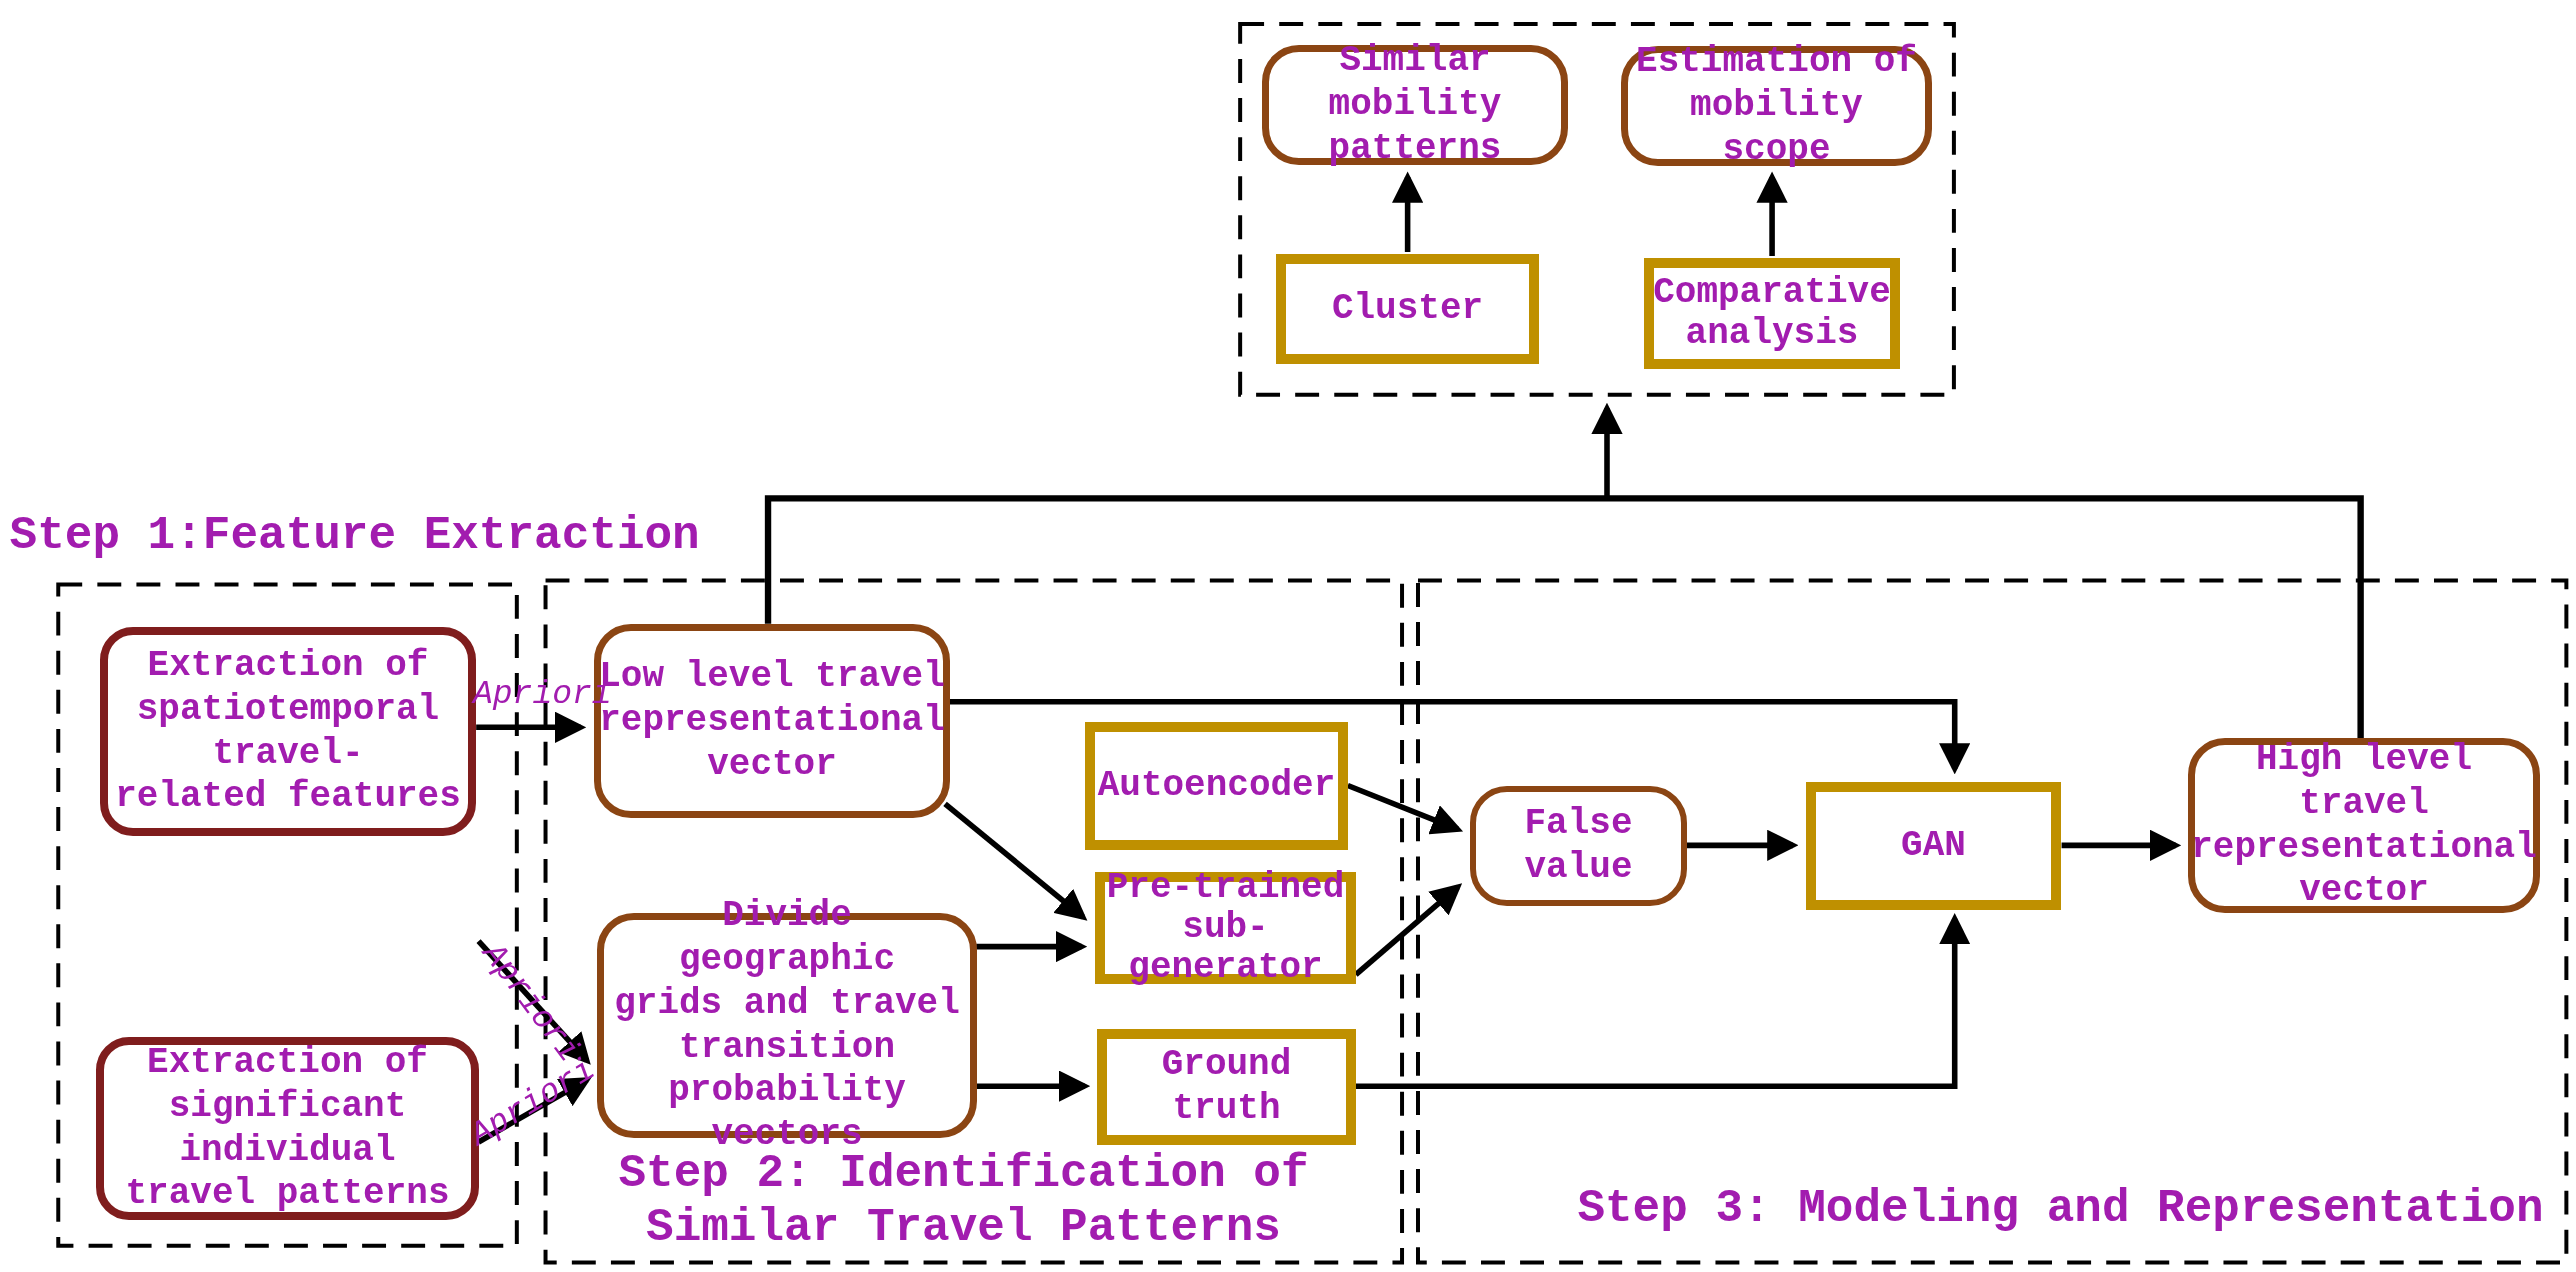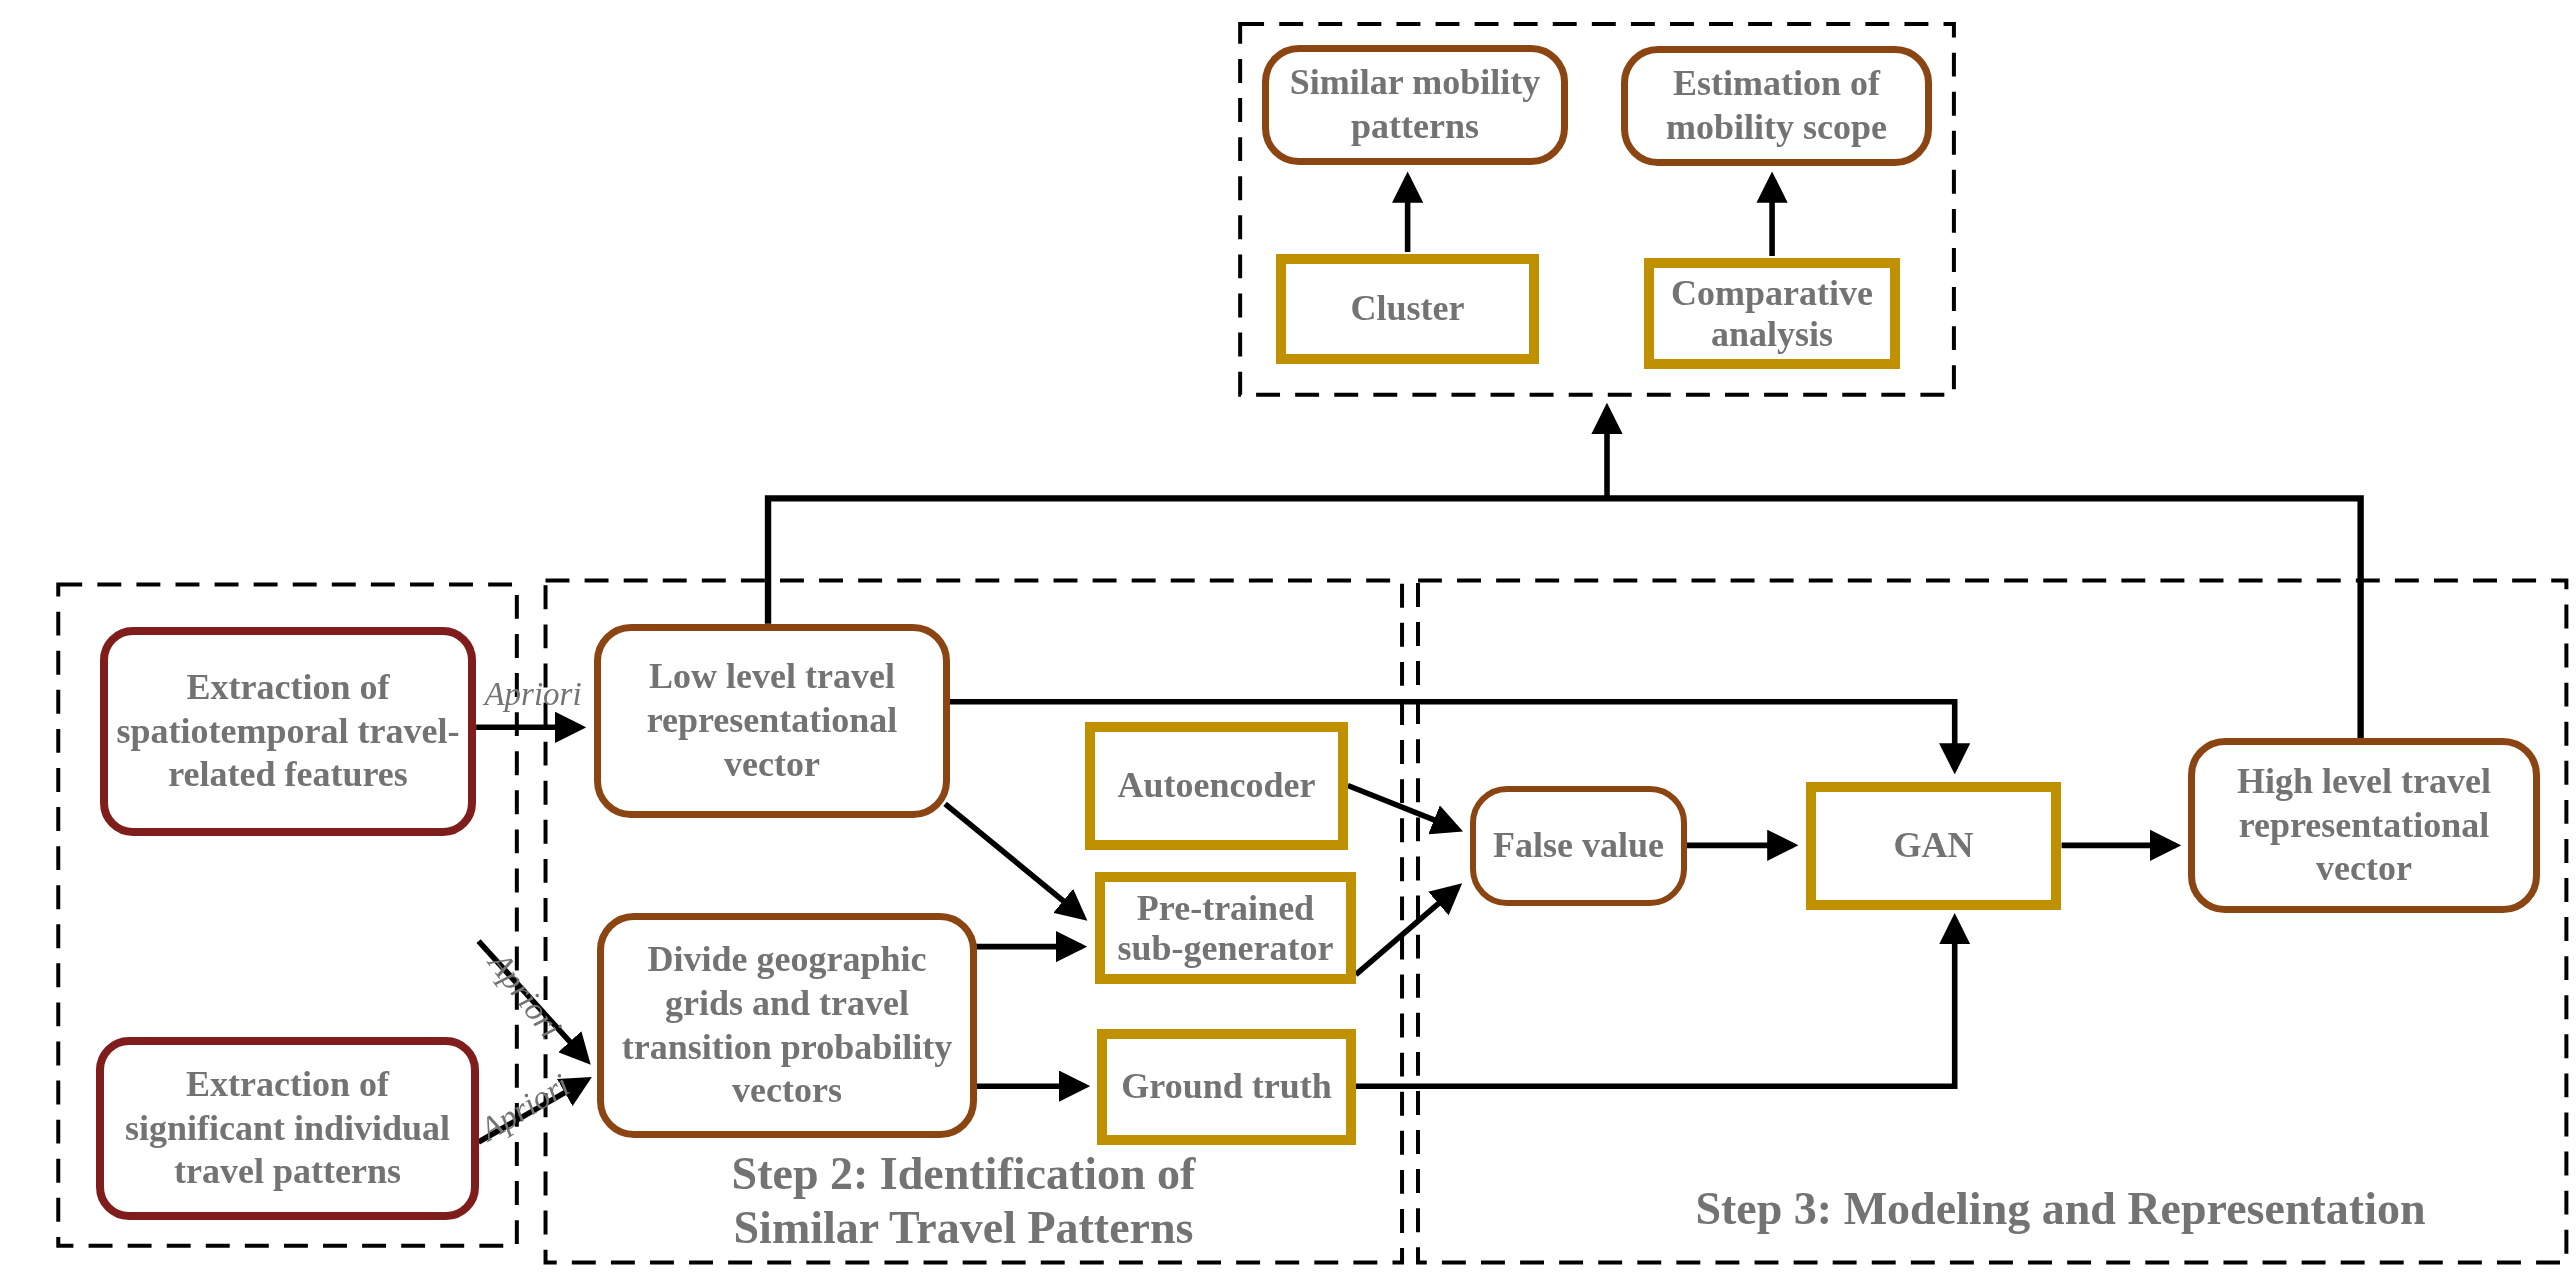--- a/index.html
+++ b/index.html
@@ -1,21 +1,21 @@
 <!DOCTYPE html>
 <html style="font-size:12.8px"><head>
 <meta charset="utf-8">
 <style>
   html,body{margin:0;padding:0;background:#ffffff;}
   .canvas{
     position:relative;
     width:2576px;height:1272px;
     background:#ffffff;
-    font-family:Liberation Serif, serif;
-    color:#737373;
+    font-family:Liberation Mono, monospace;
+    color:#a21caf;
     overflow:hidden;
   }
   .wires{position:absolute;left:0;top:0;z-index:1;}
   .node{
     position:absolute;z-index:2;box-sizing:border-box;
     display:flex;align-items:center;justify-content:center;
     text-align:center;white-space:pre-line;
     font-weight:bold;font-size:36px;line-height:1.22;
     background:#ffffff;
   }
@@ -78,20 +78,21 @@
   </svg>
 
   <div class="node brown" style="left:1262px;top:45px;width:306px;height:120px;">Similar mobility
 patterns</div>
   <div class="node brown" style="left:1621px;top:46px;width:311px;height:120px;">Estimation of
 mobility scope</div>
   <div class="node gold" style="left:1276px;top:254px;width:263px;height:110px;">Cluster</div>
   <div class="node gold" style="left:1644px;top:258px;width:256px;height:111px;line-height:1.12;">Comparative
 analysis</div>
 
+  <div class="steptitle" style="left:9.6px;top:509px;text-align:left;">Step 1:Feature Extraction</div>
   <div class="node blue" style="left:100px;top:627px;width:376px;height:209px;">Extraction of
 spatiotemporal travel-
 related  features</div>
   <div class="node blue" style="left:96px;top:1037px;width:383px;height:183px;">Extraction of
 significant individual
 travel patterns</div>
 
   <div class="node brown" style="left:594px;top:624px;width:356px;height:194px;">Low level travel
 representational
 vector</div>

